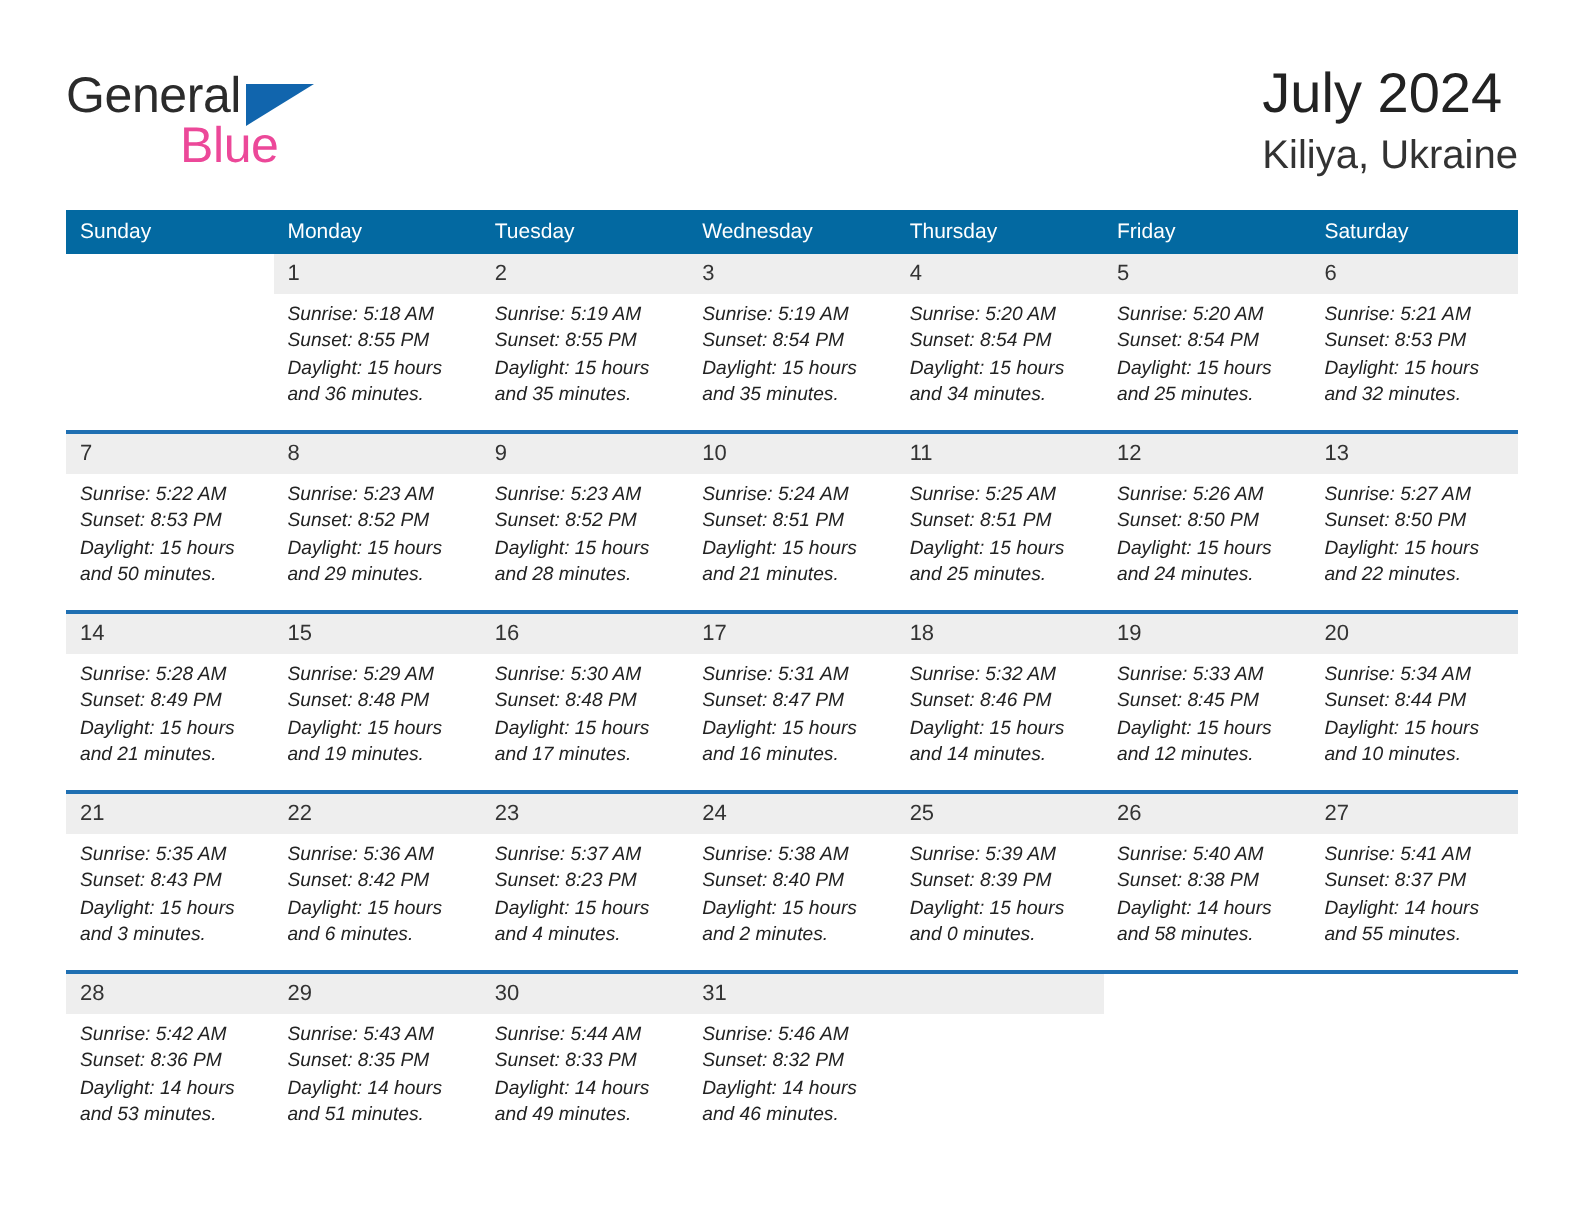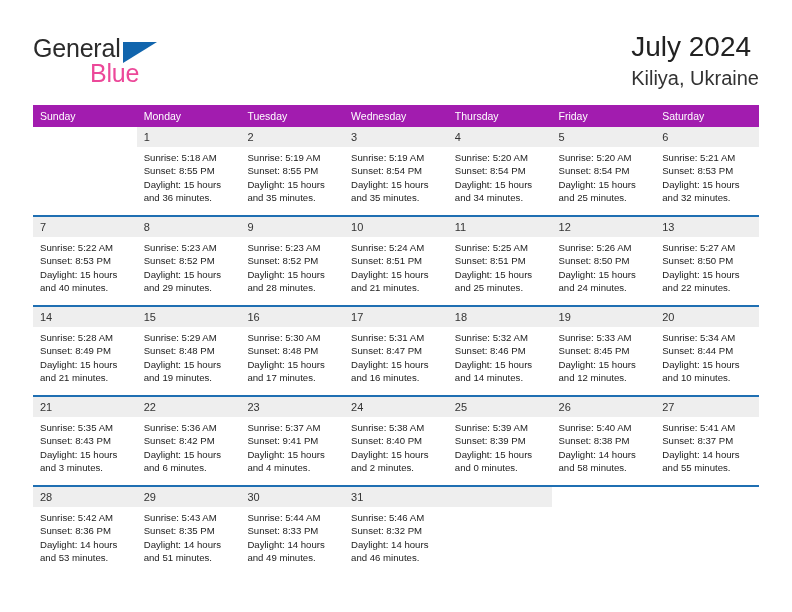--- a/index.html
+++ b/index.html
@@ -90,21 +90,21 @@
   
   .calendar {
     position: absolute;
     left: 33px;
     top: 105px;
     width: 726px;
     border-collapse: collapse;
     table-layout: fixed;
   }
   .calendar th {
-    background: #a21caf;
+    background: #0369a1;
     color: #ffffff;
     font-size: 10.5px;
     font-weight: normal;
     text-align: left;
     padding: 5px 0 5px 7px;
     height: 12px;
     border: none;
   }
   .calendar td {
     width: 103.7px;
@@ -125,20 +125,21 @@
     color: #333333;
     padding: 4px 0 4px 7px;
     line-height: 12px;
     height: 12px;
   }
   .cell-body {
     padding: 4px 5px 0 7px;
     font-size: 9.6px;
     line-height: 13.4px;
     color: #222222;
+    font-style: italic;
   }
   .cell-body div {
     white-space: nowrap;
   }
   .cell-empty .daynum {
     background: #eeeeee;
     color: transparent;
   }
   .cell-blank {
     background: #ffffff;
@@ -239,21 +240,21 @@
             </div>
           </td>
         </tr>
         <tr class="week-row">
           <td>
             <span class="daynum">7</span>
             <div class="cell-body">
               <div>Sunrise: 5:22 AM</div>
               <div>Sunset: 8:53 PM</div>
               <div>Daylight: 15 hours</div>
-              <div>and 40 minutes.</div>
+              <div>and 50 minutes.</div>
             </div>
           </td>
           <td>
             <span class="daynum">8</span>
             <div class="cell-body">
               <div>Sunrise: 5:23 AM</div>
               <div>Sunset: 8:52 PM</div>
               <div>Daylight: 15 hours</div>
               <div>and 29 minutes.</div>
             </div>
@@ -385,21 +386,21 @@
               <div>Sunrise: 5:36 AM</div>
               <div>Sunset: 8:42 PM</div>
               <div>Daylight: 15 hours</div>
               <div>and 6 minutes.</div>
             </div>
           </td>
           <td>
             <span class="daynum">23</span>
             <div class="cell-body">
               <div>Sunrise: 5:37 AM</div>
-              <div>Sunset: 9:41 PM</div>
+              <div>Sunset: 8:23 PM</div>
               <div>Daylight: 15 hours</div>
               <div>and 4 minutes.</div>
             </div>
           </td>
           <td>
             <span class="daynum">24</span>
             <div class="cell-body">
               <div>Sunrise: 5:38 AM</div>
               <div>Sunset: 8:40 PM</div>
               <div>Daylight: 15 hours</div>

